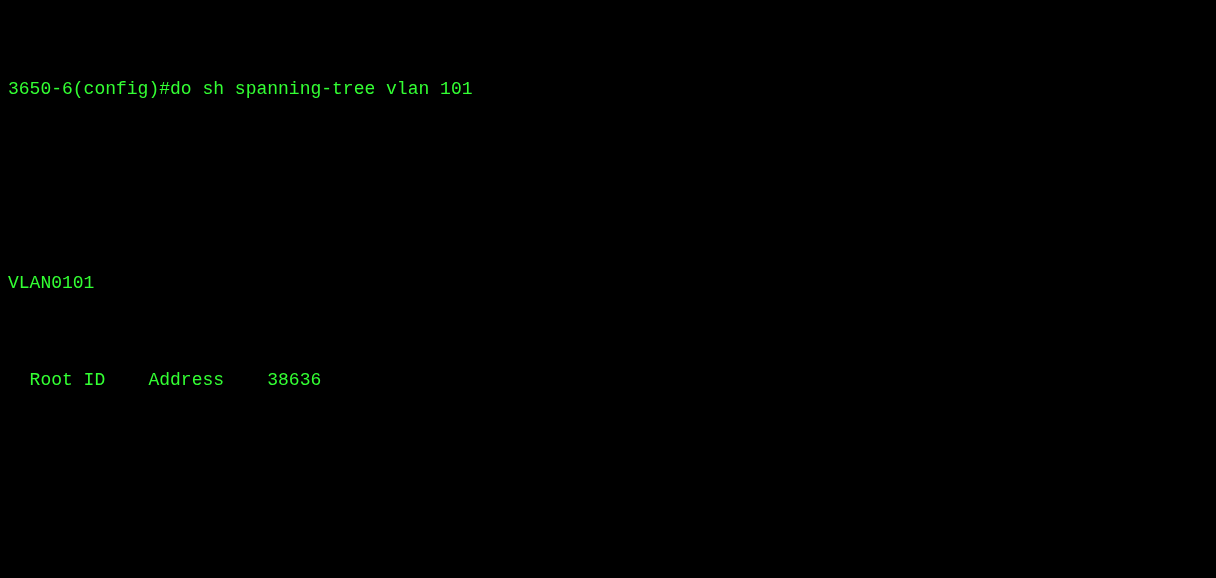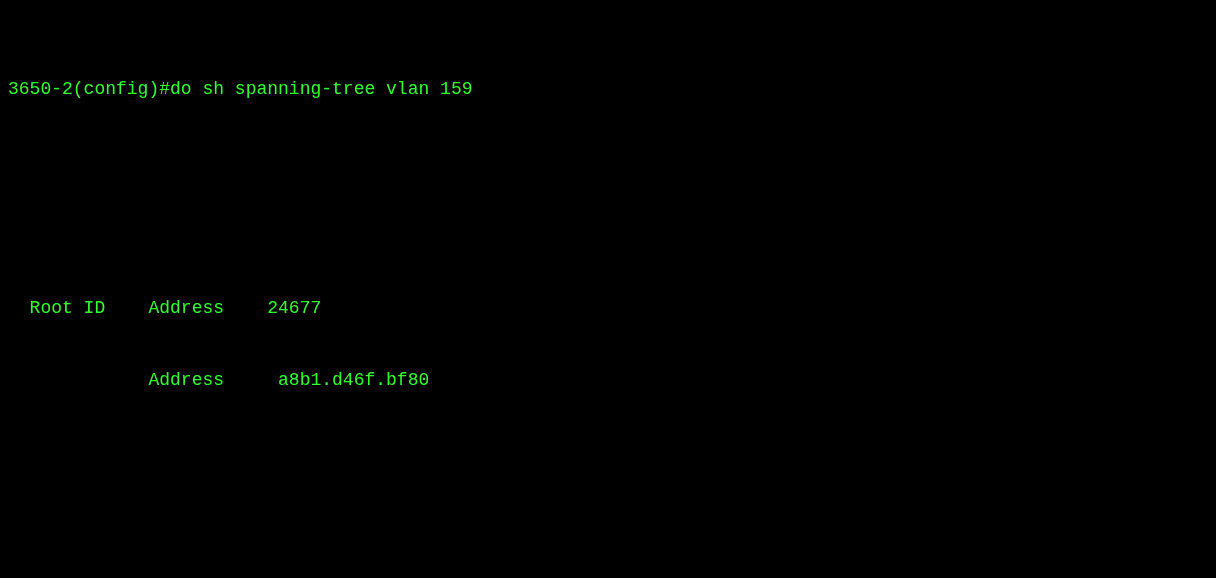--- a/index.html
+++ b/index.html
@@ -18,27 +18,27 @@
     padding: 4px 8px 8px 8px;
     white-space: pre;
   }
   .line { white-space: pre; }
 </style>
 </head>
 <body>
 
 <div class="terminal">
 
-  <div class="line"><span>3650-2(config)#</span><span>do sh spanning-tree vlan 159</span></div>
+  <div class="line"><span>3650-6(config)#</span><span>do sh spanning-tree vlan 101</span></div>
 
   <div class="line">&nbsp;</div>
 
+  <div class="line">VLAN0101</div>
 
-  <div class="line"><span>  Root ID    </span><span>Address    </span><span>24677</span></div>
-  <div class="line"><span>             Address     </span><span>a8b1.d46f.bf80</span></div>
+  <div class="line"><span>  Root ID    </span><span>Address    </span><span>38636</span></div>
   
   
   
 
   
 
   
   
   
   

